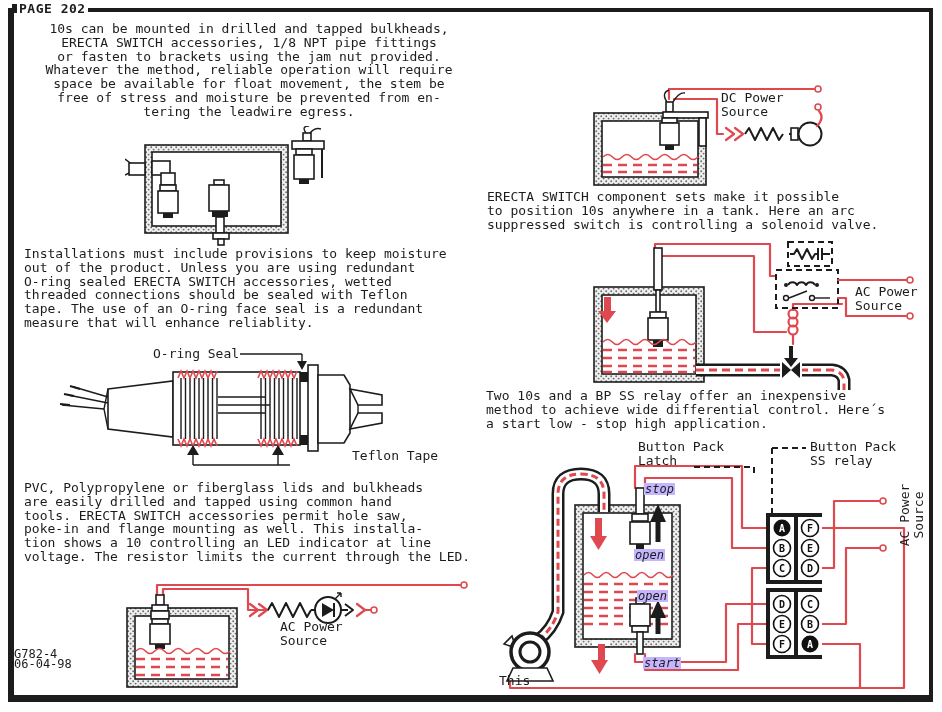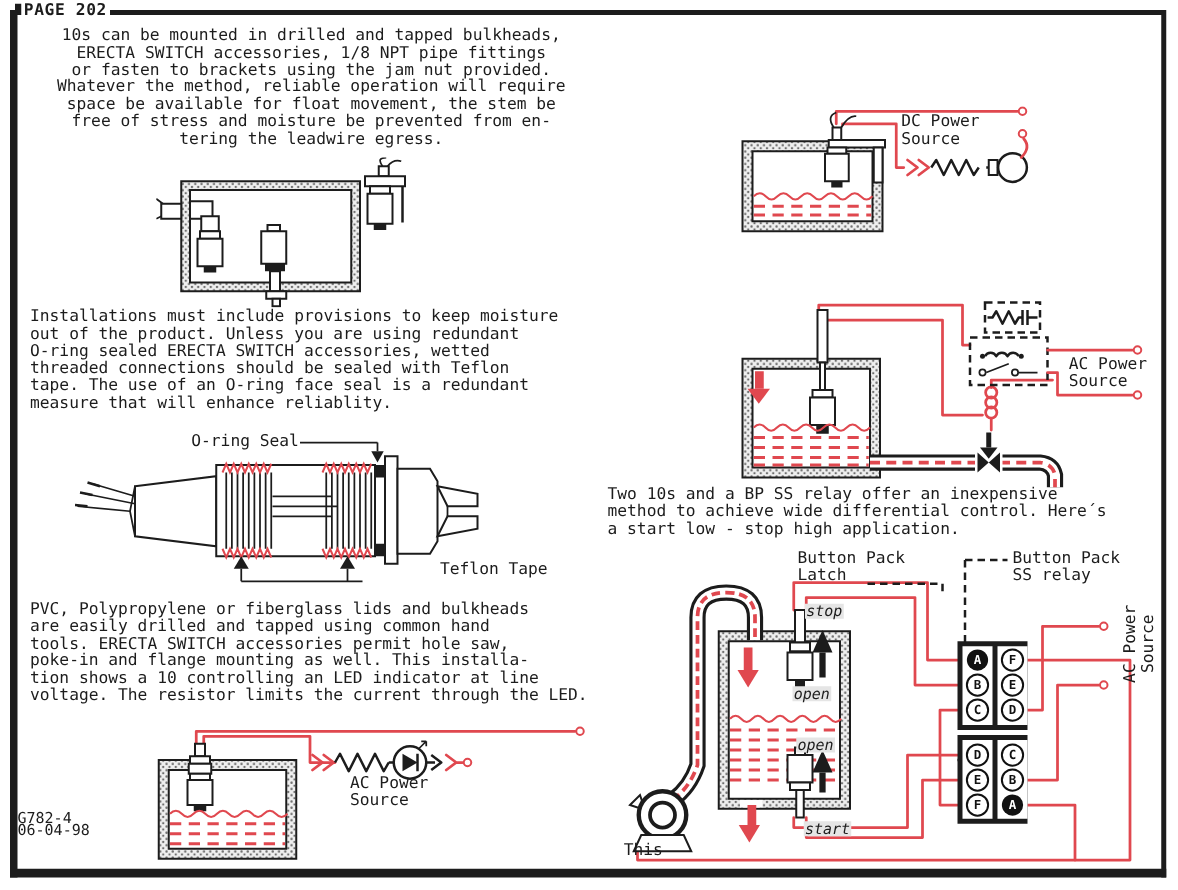--- a/index.html
+++ b/index.html
@@ -3,21 +3,21 @@
 <meta charset="utf-8">
 <style>
   html,body{margin:0;padding:0;background:#fff;}
   .page{position:relative;width:942px;height:712px;background:#fff;overflow:hidden;
         font-family:"DejaVu Sans Mono",monospace;color:#1c1c1c;}
   .bar{position:absolute;background:#1c1c1c;}
   .hdr{position:absolute;left:12px;top:1px;font-size:13px;font-weight:bold;letter-spacing:0.5px;}
   .sq{display:inline-block;width:5px;height:9px;background:#1c1c1c;margin-right:2px;}
   .para{position:absolute;font-size:13px;line-height:13.8px;white-space:pre-line;width:450px;}
   .dlabel{position:absolute;font-size:13px;line-height:14px;white-space:pre-line;}
-  .ital{position:absolute;font-size:12px;font-style:italic;background:#e5e5e5;padding:0 1px;line-height:12px;}
+  .ital{position:absolute;font-size:12px;font-style:italic;background:#c4b5fd;padding:0 1px;line-height:12px;}
   .foot{position:absolute;font-size:12px;line-height:13px;}
   .vrot{position:absolute;left:857px;top:500px;width:112px;height:30px;transform:rotate(-90deg);
         transform-origin:50% 50%;text-align:center;font-size:13px;line-height:14px;white-space:pre-line;}
   svg{position:absolute;}
   .tankO{fill:url(#wallpat);stroke:#1c1c1c;stroke-width:1.6;}
   .tankI{fill:#fff;stroke:#1c1c1c;stroke-width:1.6;}
   .sw{fill:#fff;stroke:#1c1c1c;stroke-width:1.6;}
   .swd{fill:#1c1c1c;}
   .wire{fill:none;stroke:#e0484f;stroke-width:2.2;stroke-linejoin:round;stroke-linecap:round;}
   .wave{fill:none;stroke:#e0484f;stroke-width:1.6;}
@@ -214,20 +214,23 @@
     <g>
       <rect class="sw" x="286" y="43" width="7" height="12"></rect>
       <circle class="blk" cx="305" cy="49" r="11.5" fill="#fff"></circle>
     </g>
     <path class="wire" d="M312 41 Q320 33 314 26"></path>
     <circle class="term" cx="313" cy="22" r="3"></circle>
   </svg>
   <div class="dlabel" style="left:721px;top:91px;">DC Power
 Source</div>
 
+  <div class="para" style="left:487px;top:190px;">ERECTA SWITCH component sets make it possible
+to position 10s anywhere in a tank. Here an arc
+suppressed switch is controlling a solenoid valve.</div>
 
   <svg style="left:490px;top:240px;" width="440" height="150" viewBox="0 0 440 150">
     <path class="wire" d="M165 10 V4 H280 V36 H286"></path>
     <path class="wire" d="M171 10 V16 H264 V92 H296"></path>
     <rect class="tankO" x="104" y="47" width="110" height="95"></rect>
     <rect class="tankI" x="112" y="55" width="94" height="79"></rect>
     <g>
       <rect class="redfill" x="114" y="57" width="7" height="14"></rect>
       <polygon class="redfill" points="108,71 126,71 117,83"></polygon>
     </g>

